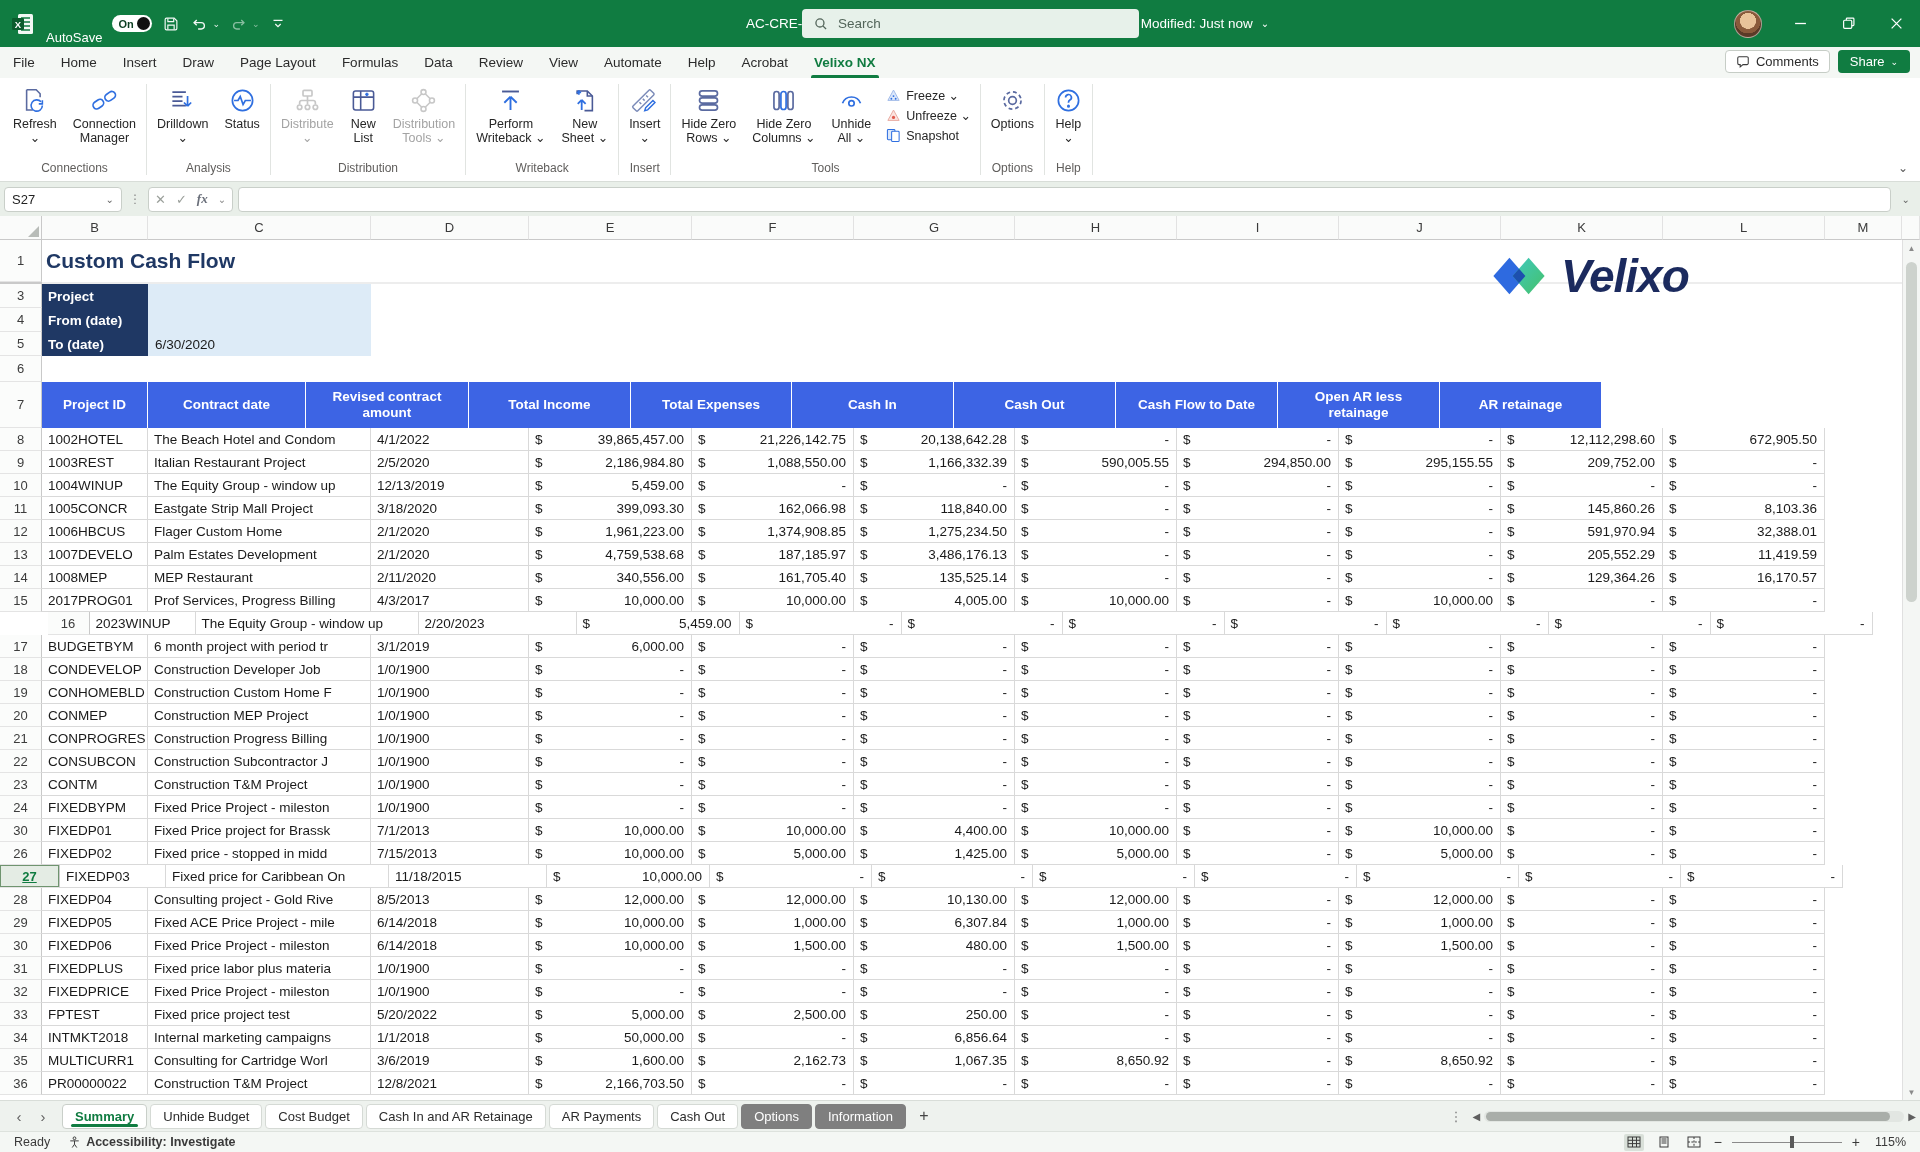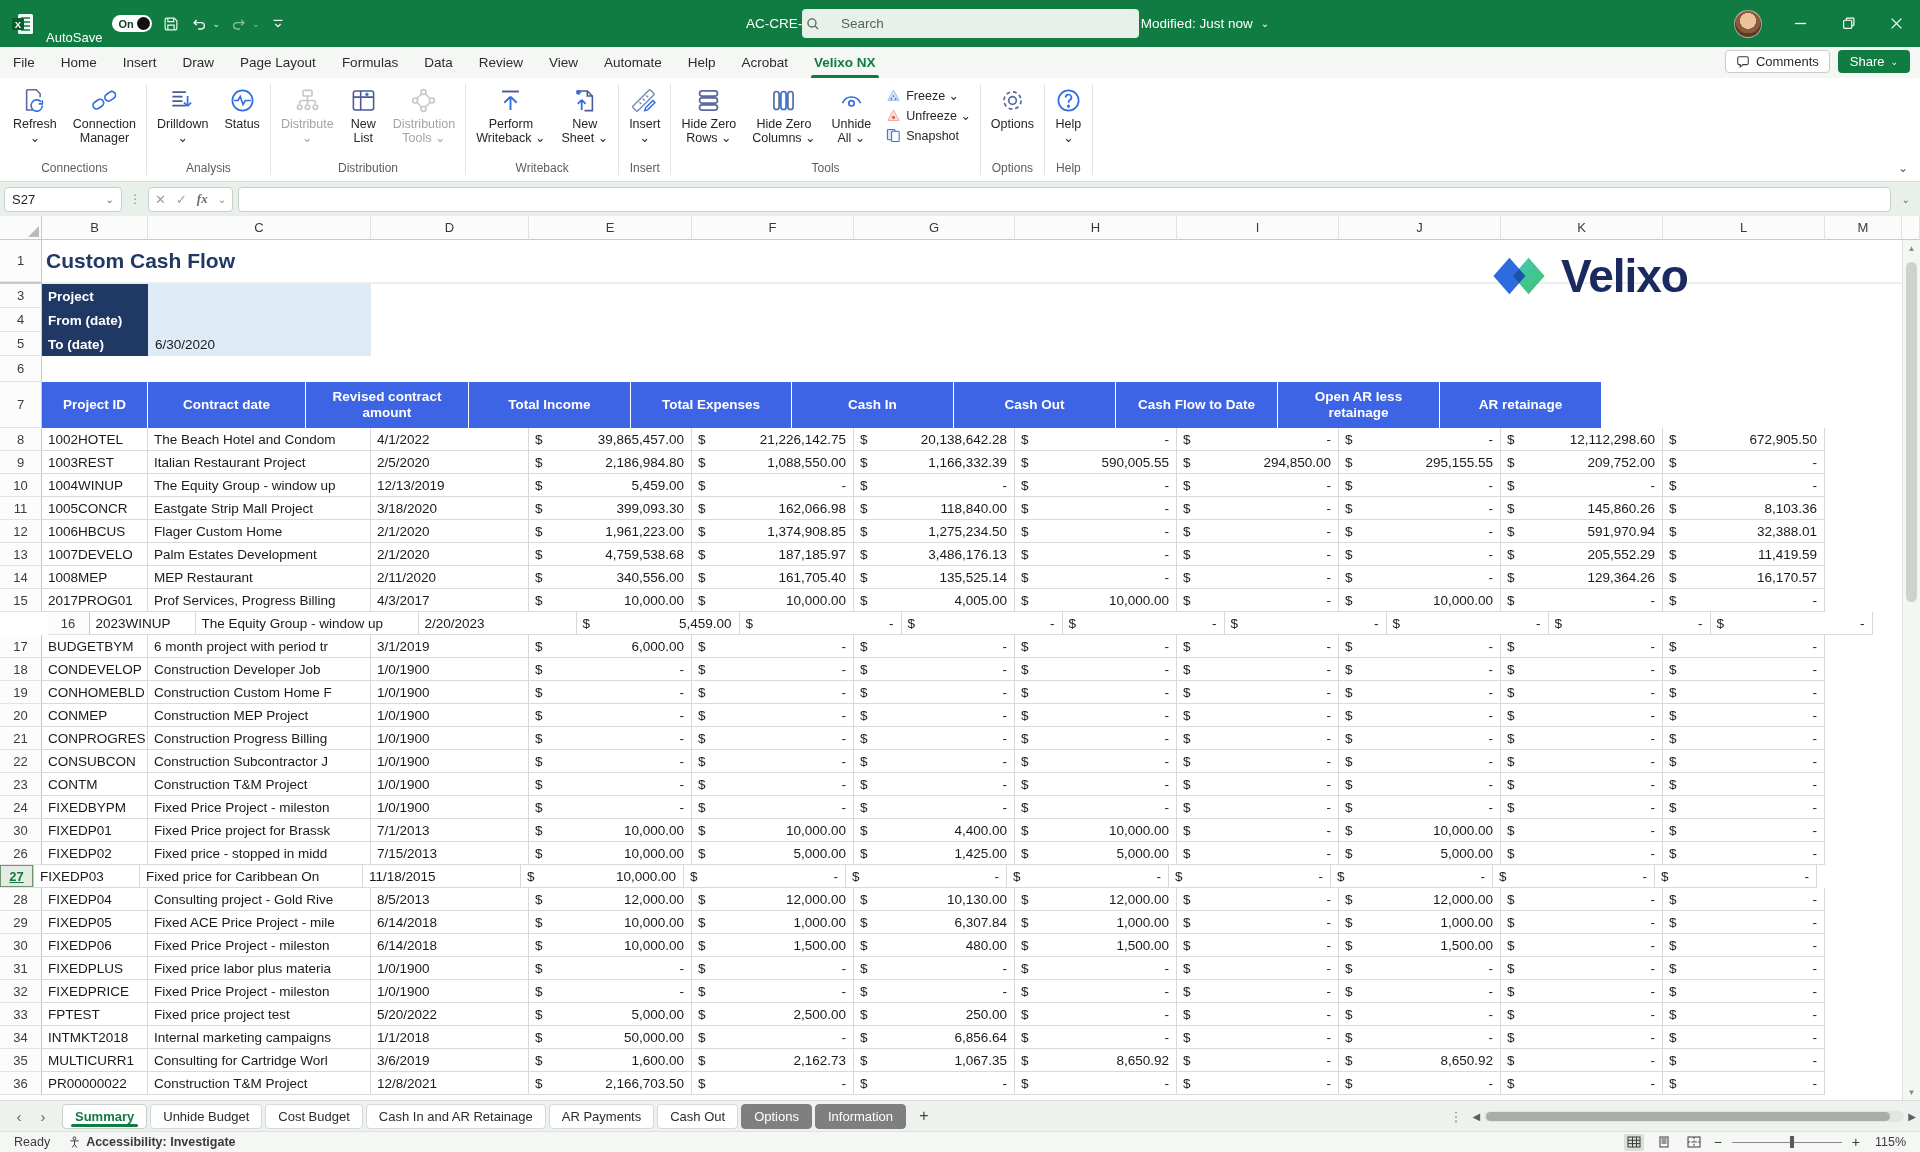--- a/index.html
+++ b/index.html
@@ -12,21 +12,21 @@
   .appicon { width:26px; height:26px; }
   .autosave-label { font-size:13px;margin-top:28px; }
   .as-toggle { width:40px; height:17px; background:#fff; border-radius:9px; display:flex; align-items:center; justify-content:space-between; padding:0 2px 0 6px; cursor:pointer; }
   .as-on { color:#0b3d21; font-size:11px; font-weight:bold; }
   .as-knob { width:13px; height:13px; border-radius:50%; background:#111; }
   .qat-ic { width:18px; height:18px; opacity:.95; cursor:pointer; }
   .qat-ic.dim { opacity:.5; }
   .tiny-chev { font-size:9px; color:#fff; opacity:.9; margin-left:-6px; cursor:pointer; }
   .tb-title { position:absolute; left:746px; top:0; height:47px; display:flex; align-items:center; gap:8px; font-size:13.5px; white-space:nowrap; }
   .tb-sep-dot { opacity:.9; }
-  .searchbox { position:absolute; left:802px; top:9px; width:337px; height:29px; background:#e7f1ea; border-radius:4px; display:flex; align-items:center; gap:21px; padding-left:4px; color:#53655a; font-size:13.5px; cursor:text; }
+  .searchbox { position:absolute; left:802px; top:9px; width:337px; height:29px; background:#e7f1ea; border-radius:4px; display:flex; align-items:center; gap:10px; padding-left:12px; color:#53655a; font-size:13.5px; cursor:text; }
   .tb-right { position:absolute; right:0; top:0; height:47px; display:flex; align-items:center; }
   .avatar { width:28px; height:28px; border-radius:50%; background:radial-gradient(circle at 50% 38%, #e9c39a 0 38%, #8a5a3b 39% 60%, #5b3a27 61%); border:1px solid rgba(255,255,255,.5); margin-right:14px; cursor:pointer; }
   .winbtn { width:48px; height:47px; display:flex; align-items:center; justify-content:center; cursor:pointer; }
 
   
   .menubar { height:31px; background:#f4f7f4; display:flex; align-items:center; position:relative; border-bottom:0; }
   .rtab { padding:0 13px; font-size:13.5px; color:#2b2b2b; height:31px; display:flex; align-items:center; cursor:pointer; position:relative; }
   .rtab.active { color:#0f7b40; font-weight:bold; }
   .rtab.active::after { content:""; position:absolute; left:10px; right:10px; bottom:0; height:3px; background:#107C41; border-radius:2px 2px 0 0; }
   .mb-right { position:absolute; right:10px; top:3px; display:flex; align-items:center; gap:8px; }
@@ -77,21 +77,21 @@
   .param-value { background:#DDEBF7; color:#1a1a1a; font-size:13.5px; display:flex; align-items:center; padding-left:7px; }
   .th-cell { background:#3D64E4; color:#fff; font-weight:bold; font-size:13.5px; display:flex; align-items:center; justify-content:center; text-align:center; border-right:1px solid #fff; white-space:pre-line; line-height:1.2; }
   .dcell { border-right:1px solid #d9d9d9; border-bottom:1px solid #d9d9d9; font-size:13.5px; color:#1a1a1a; display:flex; align-items:center; overflow:hidden; white-space:nowrap; }
   .dcell.first { border-left:none; }
   .dcell.text { padding-left:6px; }
   .dcell.acct { justify-content:space-between; padding:0 7px 0 6px; }
   .hrow2 { height:2px; background:#ededed; display:flex; }
   .hrow2 .g { width:42px; background:#c9c9c9; height:2px; }
   .velixo-logo { position:absolute; left:1487px; top:4px; display:flex; align-items:center; gap:10px; }
   .velixo-logo svg { width:64px; height:64px; }
-  .velixo-text { font-size:46px; font-weight:bold; color:#1b2a5e; letter-spacing:-1px; }
+  .velixo-text { font-size:46px; font-weight:bold; color:#1b2a5e; letter-spacing:-1px;font-style:italic; }
 
   
   .vscroll { position:absolute; right:0; top:24px; width:18px; height:860px; background:#f4f6f4; border-left:1px solid #e0e0e0; }
   .vscroll .arr { height:16px; display:flex; align-items:center; justify-content:center; font-size:8px; color:#8a8a8a; }
   .vthumb { position:absolute; left:3px; right:3px; top:22px; height:340px; background:#cdd2cd; border-radius:6px; cursor:grab; }
 
   
   .sheetbar { height:31px; background:#eef2ee; border-top:1px solid #d8ddd8; display:flex; align-items:center; position:relative; padding-left:8px; gap:2px; }
   .snav { color:#5f5f5f; font-size:15px; width:22px; text-align:center; cursor:pointer; }
   .stab { height:25px; display:flex; align-items:center; padding:0 12px; font-size:13px; color:#2b2b2b; background:#fff; border:1px solid #d5dad5; border-radius:4px; margin-right:3px; cursor:pointer; position:relative; white-space:nowrap; }
@@ -1296,21 +1296,21 @@
         <div class="dcell acct" style="width: 162px;">
           <span>$</span>
           <span>-</span>
         </div>
         <div class="dcell acct" style="width: 162px;">
           <span>$</span>
           <span>-</span>
         </div>
       </div>
       <div class="grow" style="height: 23px;">
-        <div class="gutter sel" style="width: 34px; height: 23px; text-decoration: underline;">27</div>
+        <div class="gutter sel" style="width: 60px; height: 23px; text-decoration: underline;">27</div>
         <div class="dcell text first" style="width: 106px;">FIXEDP03</div>
         <div class="dcell text" style="width: 223px;">Fixed price for Caribbean On</div>
         <div class="dcell text" style="width: 158px;">11/18/2015</div>
         <div class="dcell acct" style="width: 163px;">
           <span>$</span>
           <span>10,000.00</span>
         </div>
         <div class="dcell acct" style="width: 162px;">
           <span>$</span>
           <span>-</span>

